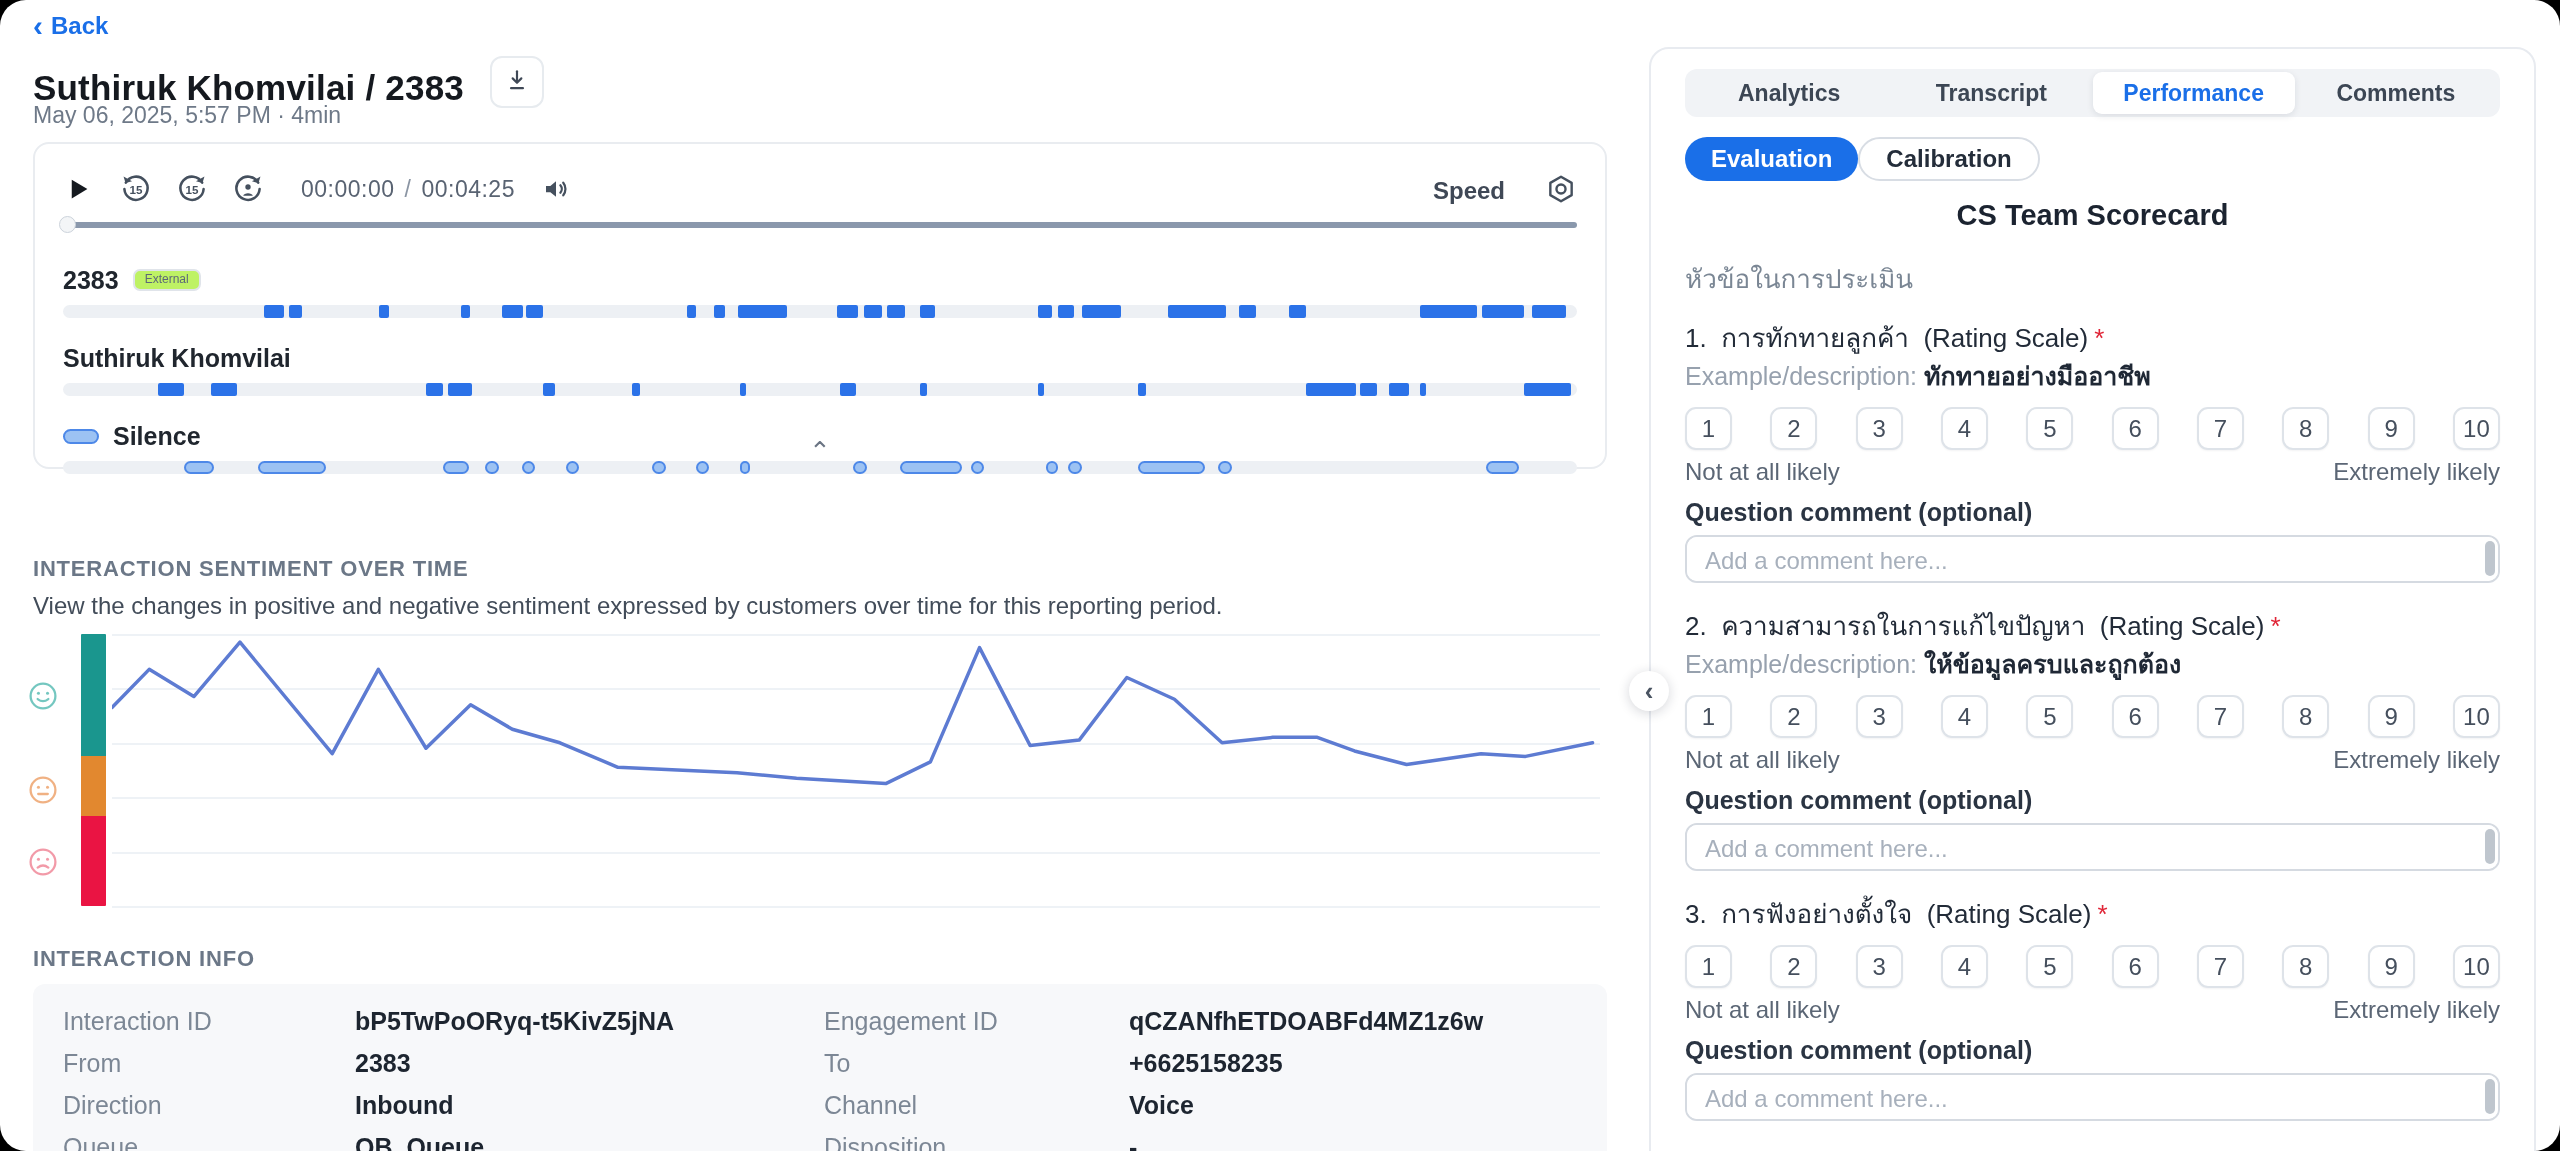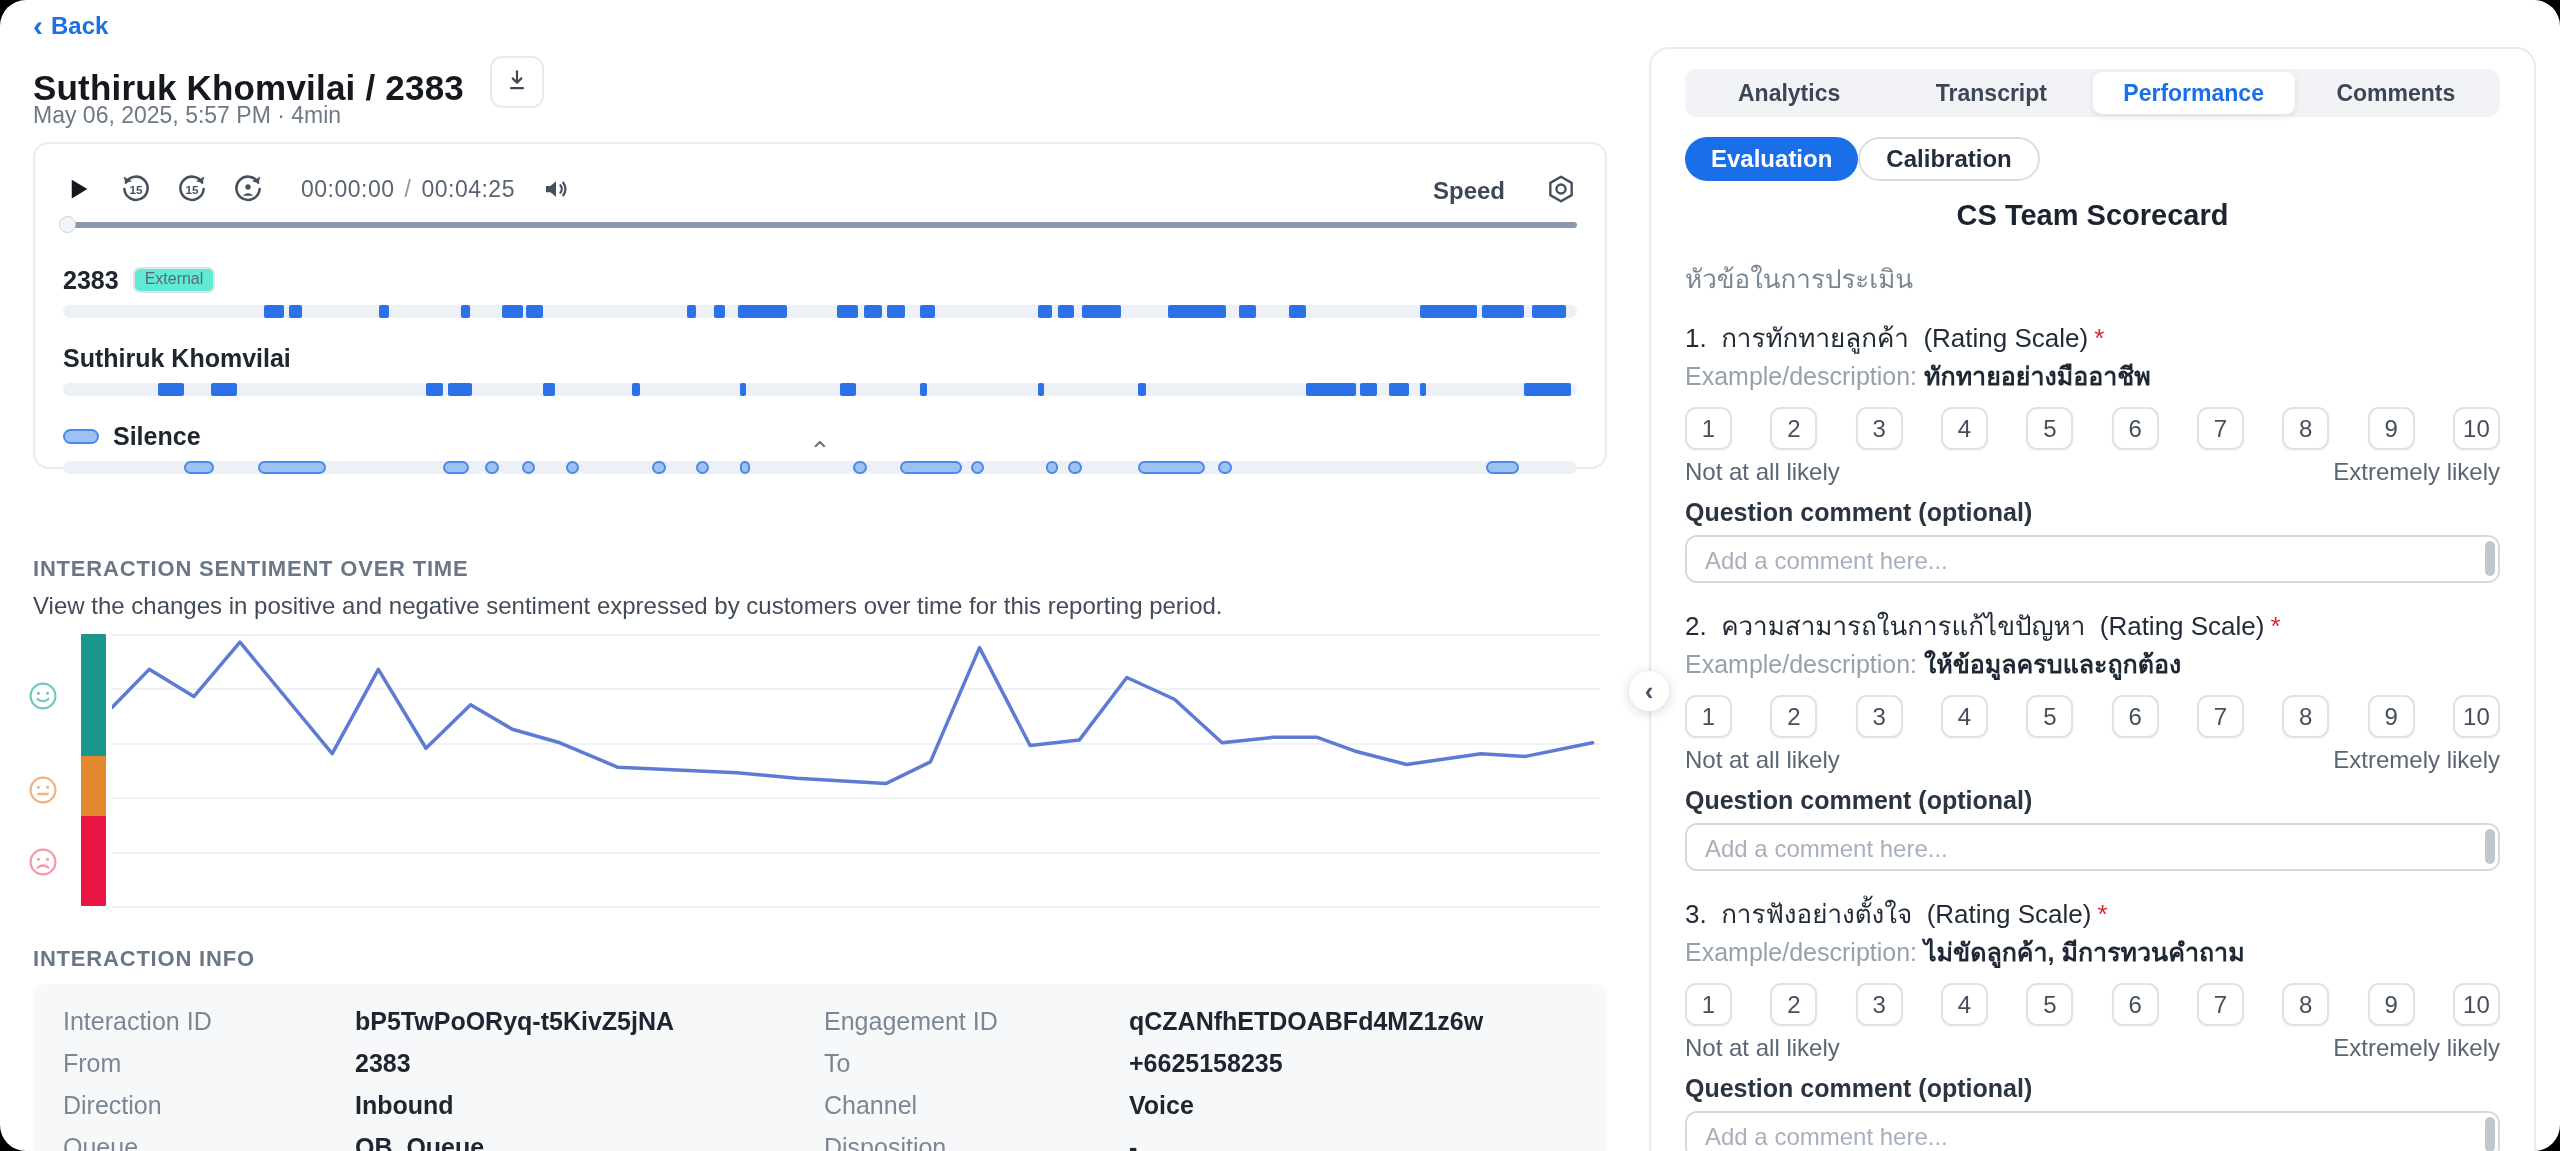--- a/index.html
+++ b/index.html
@@ -27,21 +27,21 @@
   .time .sep { margin:0 10px; color:#8b95a3; }
   .ctl-right { margin-left:auto; display:flex; align-items:flex-end; gap:40px; }
   .speed-label { font-size:24px; font-weight:600; color:#3f4856; cursor:pointer; }
   .seekbar { position:absolute; left:28px; right:28px; top:78px; height:6px; background:#8a98ac; border-radius:3px; cursor:pointer; }
   .seek-knob { position:absolute; left:-4px; top:-6px; width:17px; height:17px; border-radius:50%;
                background:#f3f5f7; border:1px solid #ccd3db; }
 
   .tracks { position:absolute; left:28px; right:28px; top:96px; }
   .track-label-row { display:flex; align-items:center; gap:14px; margin-top:24px; height:32px; }
   .track-label { font-size:25px; font-weight:700; color:#20262e; }
-  .badge { border:2px solid #e0e4ea; border-radius:7px; padding:1px 10px 3px; font-size:16px; color:#5d6878; background:#5eead4; }
+  .badge { border:2px solid #e0e4ea; border-radius:7px; padding:1px 10px 3px; font-size:12px; color:#5d6878; background:#bef264; }
   .legend-pill { width:36px; height:15px; border-radius:8px; background:#9cc2f3; border:2px solid #4d88e8; }
   .track-bar { position:relative; height:13px; border-radius:7px; background:#edf0f4; margin-top:9px; }
   .seg { position:absolute; top:0; height:13px; background:#2b72e8; border-radius:2px; }
   .seg.silence { background:#9cc2f3; border:2px solid #4d88e8; border-radius:8px; }
   .collapse-chev { position:absolute; left:50%; bottom:6px; transform:translateX(-50%); color:#6b7584;
                    font-size:26px; line-height:20px; cursor:pointer; }
 
   .ltabs { position:absolute; left:33px; top:490px; width:1574px; display:flex; gap:36px; border-bottom:2px solid #e9edf2; }
   .tab { font-size:26px; font-weight:700; color:#3e4856; padding:0 2px 16px; cursor:pointer; position:relative; }
   .tab.active { color:#1a6fe8; }
@@ -382,21 +382,20 @@
           </div>
           <div class="minmax">
             <span>Not at all likely</span>
             <span>Extremely likely</span>
           </div>
           <div class="comment-label">Question comment (optional)</div>
           <div class="ta-wrap"><textarea class="ta" placeholder="Add a comment here..." style=""></textarea><div class="ta-thumb"></div></div>
         </div>
         <div class="question">
           <div class="q-title">3.&nbsp; การฟังอย่างตั้งใจ &nbsp;(Rating Scale)<span class="req">*</span></div>
-          <div class="q-example">Example/description: <b>ไม่ขัดลูกค้า, มีการทวนคำถาม</b></div>
           <div class="rating-row">
             <div class="rate-btn">1</div>
             <div class="rate-btn">2</div>
             <div class="rate-btn">3</div>
             <div class="rate-btn">4</div>
             <div class="rate-btn">5</div>
             <div class="rate-btn">6</div>
             <div class="rate-btn">7</div>
             <div class="rate-btn">8</div>
             <div class="rate-btn">9</div>

